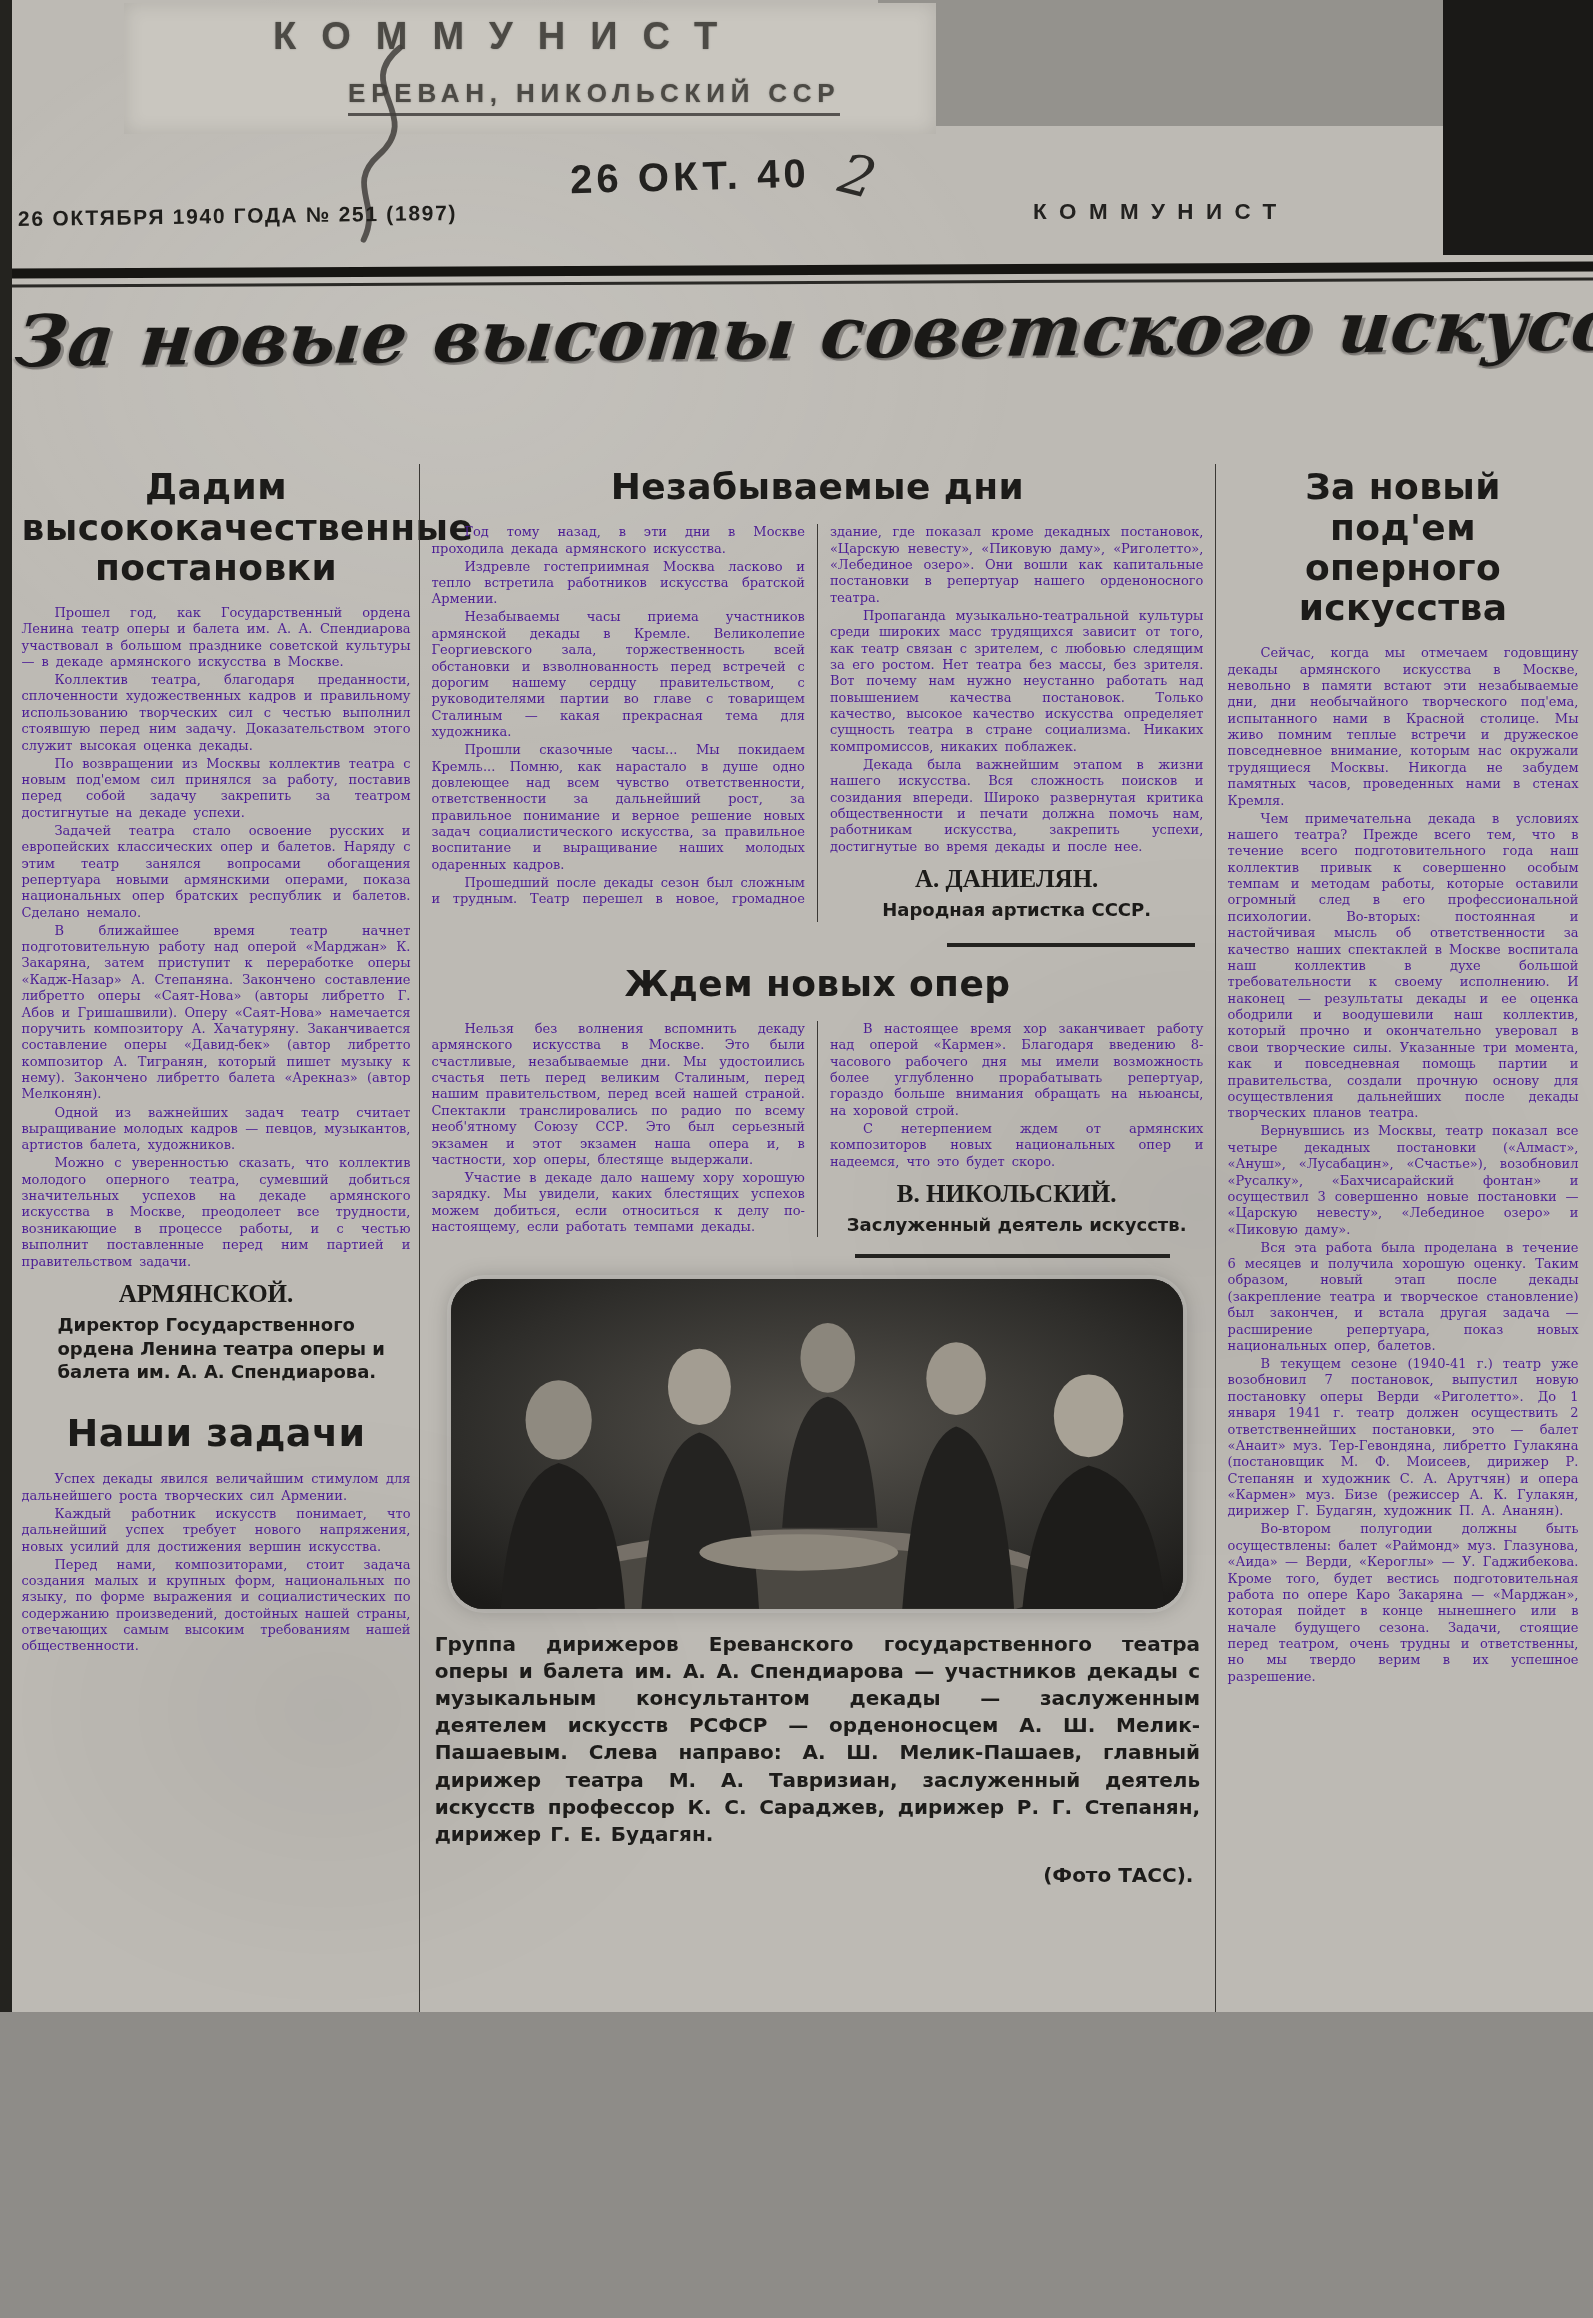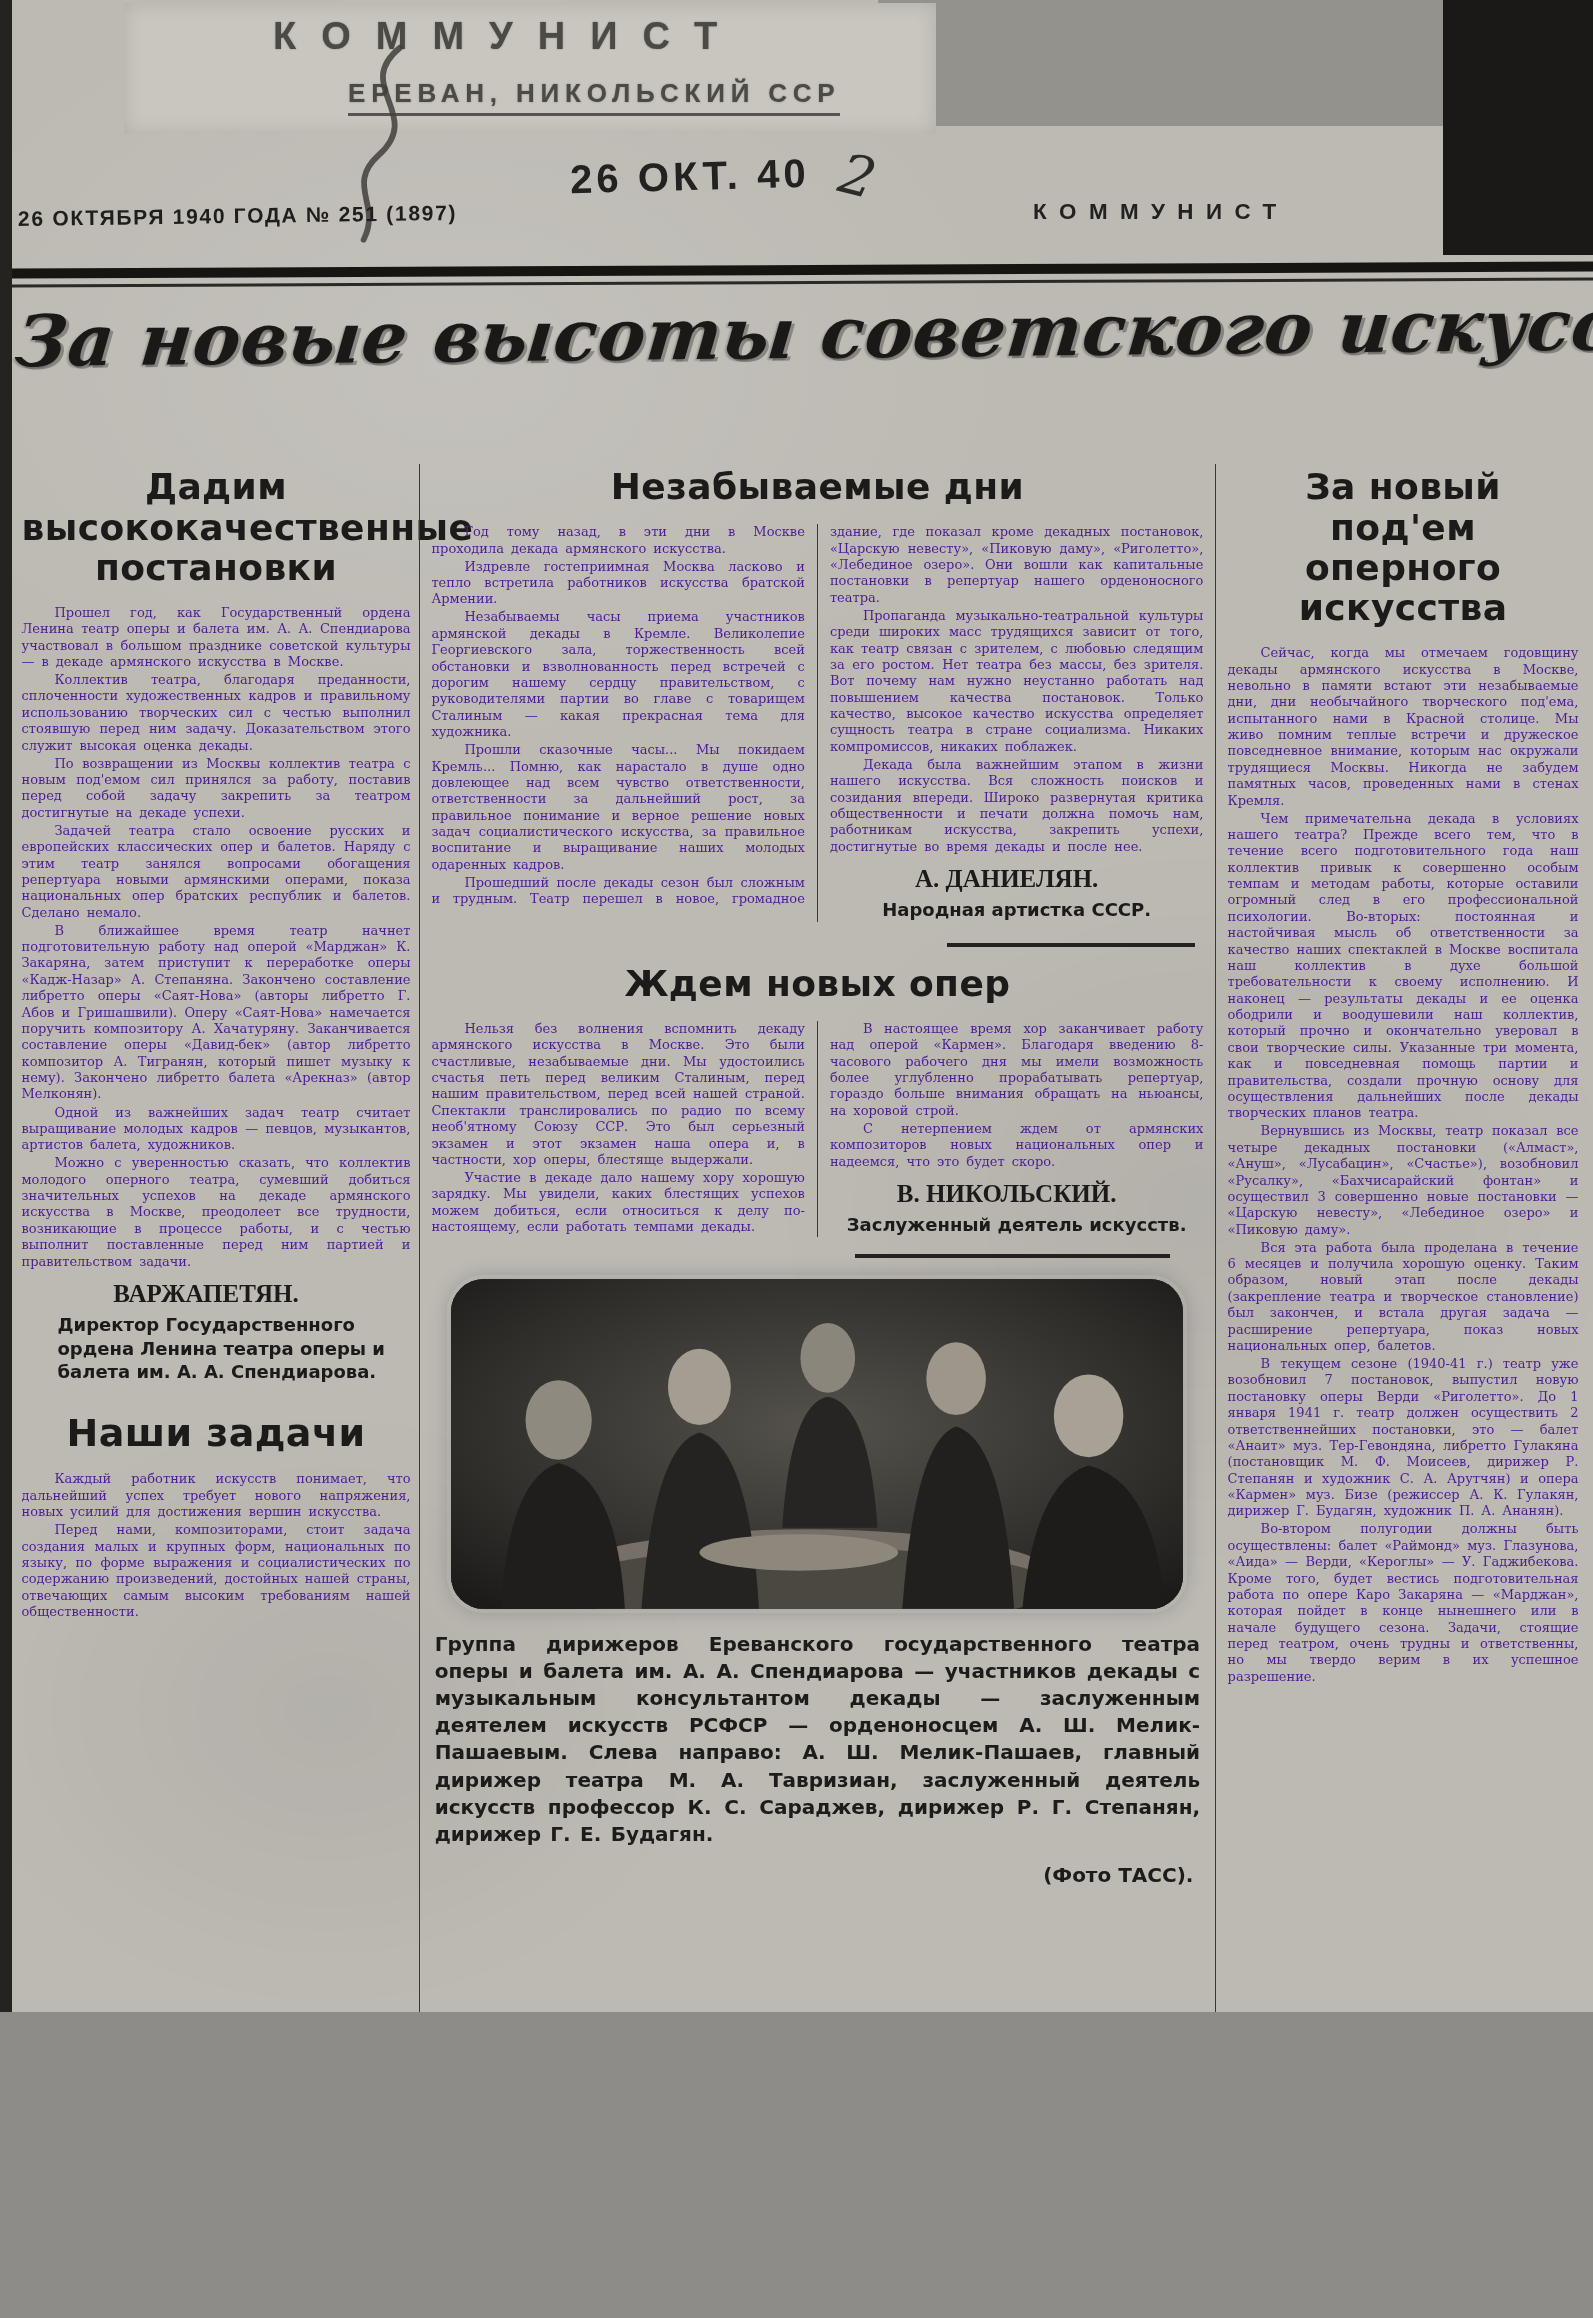--- a/index.html
+++ b/index.html
@@ -98,24 +98,25 @@
 
     <div class="col-left art">
       <h2 class="art-title">Дадим высококачественные постановки</h2>
       <p>Прошел год, как Государственный ордена Ленина театр оперы и балета им. А. А. Спендиарова участвовал в большом празднике советской культуры — в декаде армянского искусства в Москве.</p>
       <p>Коллектив театра, благодаря преданности, сплоченности художественных кадров и правильному использованию творческих сил с честью выполнил стоявшую перед ним задачу. Доказательством этого служит высокая оценка декады.</p>
       <p>По возвращении из Москвы коллектив театра с новым под'емом сил принялся за работу, поставив перед собой задачу закрепить за театром достигнутые на декаде успехи.</p>
       <p>Задачей театра стало освоение русских и европейских классических опер и балетов. Наряду с этим театр занялся вопросами обогащения репертуара новыми армянскими операми, показа национальных опер братских республик и балетов. Сделано немало.</p>
       <p>В ближайшее время театр начнет подготовительную работу над оперой «Марджан» К. Закаряна, затем приступит к переработке оперы «Кадж-Назар» А. Степаняна. Закончено составление либретто оперы «Саят-Нова» (авторы либретто Г. Абов и Гришашвили). Оперу «Саят-Нова» намечается поручить композитору А. Хачатуряну. Заканчивается составление оперы «Давид-бек» (автор либретто композитор А. Тигранян, который пишет музыку к нему). Закончено либретто балета «Арекназ» (автор Мелконян).</p>
       <p>Одной из важнейших задач театр считает выращивание молодых кадров — певцов, музыкантов, артистов балета, художников.</p>
       <p>Можно с уверенностью сказать, что коллектив молодого оперного театра, сумевший добиться значительных успехов на декаде армянского искусства в Москве, преодолеет все трудности, возникающие в процессе работы, и с честью выполнит поставленные перед ним партией и правительством задачи.</p>
-      <div class="sig">ВАРЖАПЕТЯН.</div>
+      <div class="sig">АРМЯНСКОЙ.</div>
       <div class="role">Директор Государственного ордена Ленина театра оперы и балета им. А. А. Спендиарова.</div>
 
       <h2 class="art-title small">Наши задачи</h2>
+      <p>Успех декады явился величайшим стимулом для дальнейшего роста творческих сил Армении.</p>
       <p>Каждый работник искусств понимает, что дальнейший успех требует нового напряжения, новых усилий для достижения вершин искусства.</p>
       <p>Перед нами, композиторами, стоит задача создания малых и крупных форм, национальных по языку, по форме выражения и социалистических по содержанию произведений, достойных нашей страны, отвечающих самым высоким требованиям нашей общественности.</p>
 
     </div>
 
     <div class="col-mid art">
       <h2 class="art-title">Незабываемые дни</h2>
       <div class="twocol">
         <p>Год тому назад, в эти дни в Москве проходила декада армянского искусства.</p>
         <p>Издревле гостеприимная Москва ласково и тепло встретила работников искусства братской Армении.</p>

